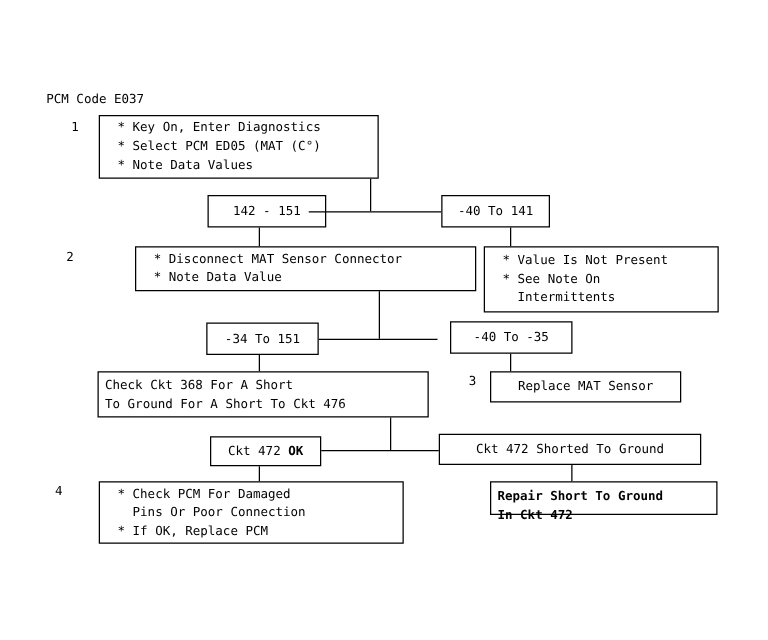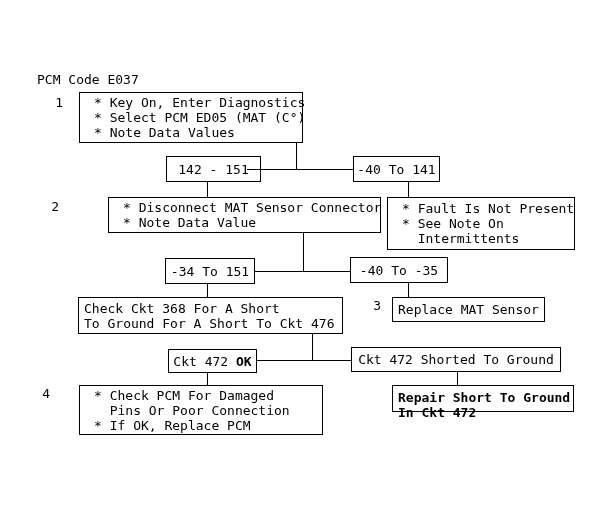--- a/index.html
+++ b/index.html
@@ -5,21 +5,21 @@
   html, body { margin: 0; padding: 0; }
   body {
     font-family: "DejaVu Sans Mono", "Liberation Mono", monospace;
   }
   .canvas {
     position: relative;
     width: 614px;
     height: 512px;
     background: var(--bg, #ffffff);
     color: var(--text, #000000);
-    font-size: 13px;
+    font-size: 10px;
     line-height: 15px;
     overflow: hidden;
   }
   .title {
     position: absolute;
     left: 37px; top: 72px;
     white-space: pre;
   }
   .step {
     position: absolute;
@@ -43,21 +43,21 @@
     align-items: center;
     justify-content: center;
     white-space: pre;
   }
   .b-diagnostics { left: 79px;  top: 92px;  width: 224px; height: 51px; }
   .b-r142       { left: 166px; top: 156px; width: 95px;  height: 26px; }
   .b-r40-141    { left: 353px; top: 156px; width: 87px;  height: 26px; }
   .b-disconnect { left: 79px;  top: 197px; width: 273px; height: 36px; padding-top: 2px; margin-left: 29px; }
   .b-fault      { left: 387px; top: 197px; width: 188px; height: 53px; padding-top: 3px; }
   .b-r34-151    { left: 165px; top: 258px; width: 90px;  height: 26px; }
-  .b-r40-35     { left: 350px; top: 257px; width: 98px;  height: 26px; }
+  .b-r40-35     { left: 360px; top: 257px; width: 98px;  height: 26px; }
   .b-checkckt   { left: 78px;  top: 297px; width: 265px; height: 37px; padding: 3px 2px 0 5px; }
   .b-replace    { left: 392px; top: 297px; width: 153px; height: 25px; }
   .b-cktok      { left: 168px; top: 349px; width: 89px;  height: 24px; }
   .b-shorted    { left: 351px; top: 347px; width: 210px; height: 25px; }
   .b-checkpcm   { left: 79px;  top: 385px; width: 244px; height: 50px; }
   .b-repair     { left: 392px; top: 385px; width: 182px; height: 27px; padding: 4px 2px 0 5px; font-weight: bold; }
   .bold { font-weight: bold; }
   .underline { }
   .conn {
     position: absolute;
@@ -96,21 +96,21 @@
 
   <div class="box val b-r142">142 - 151</div>
   <div class="box val b-r40-141">-40 To 141</div>
 
   <div class="box multi b-disconnect">
     <div class="line">* Disconnect MAT Sensor Connector</div>
     <div class="line">* Note Data Value</div>
   </div>
 
   <div class="box multi b-fault">
-    <div class="line">* Fault Is Not Present</div>
+    <div class="line">* Value Is Not Present</div>
     <div class="line">* See Note On</div>
     <div class="line">  Intermittents</div>
   </div>
 
   <div class="box val b-r34-151">-34 To 151</div>
   <div class="box val b-r40-35">-40 To -35</div>
 
   <div class="box b-checkckt">
     <div class="line">Check Ckt 368 For A Short</div>
     <div class="line">To Ground For A Short To Ckt 476</div>

